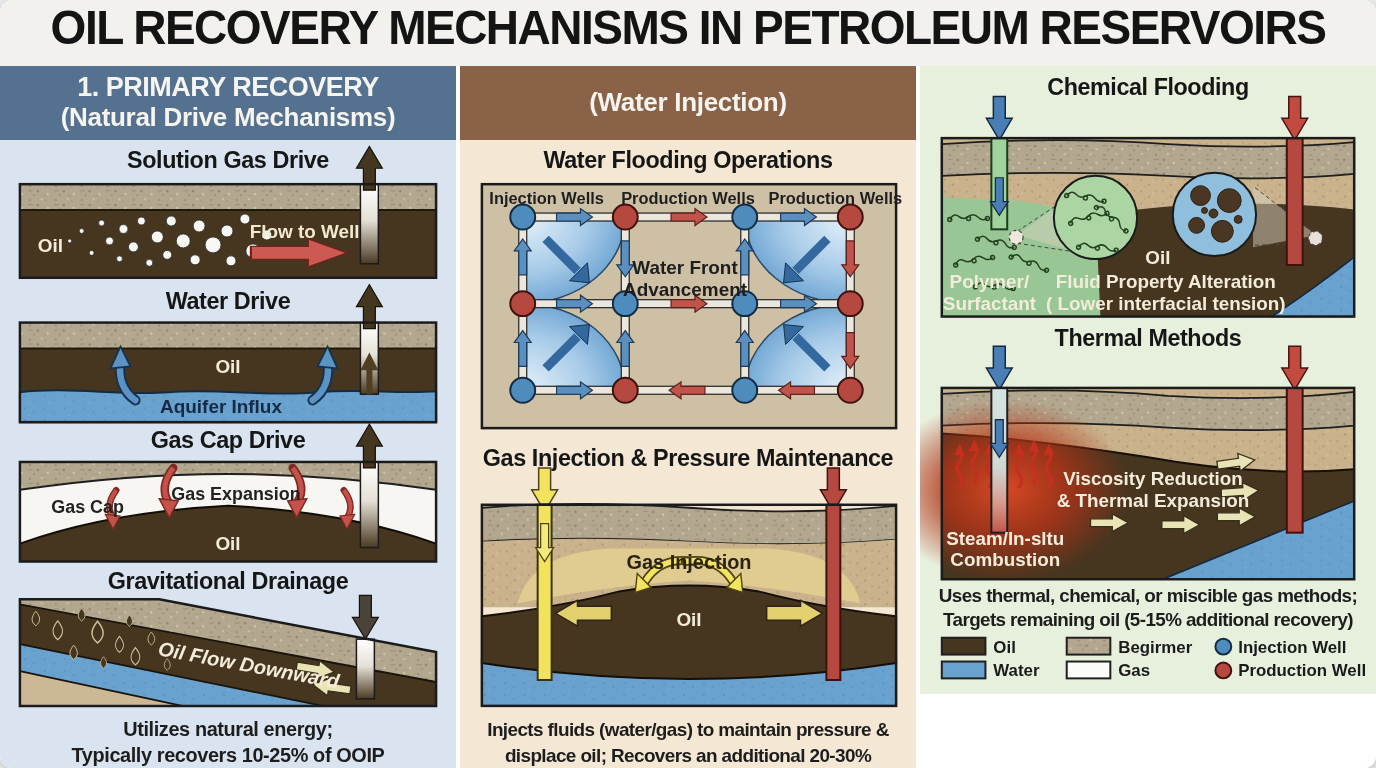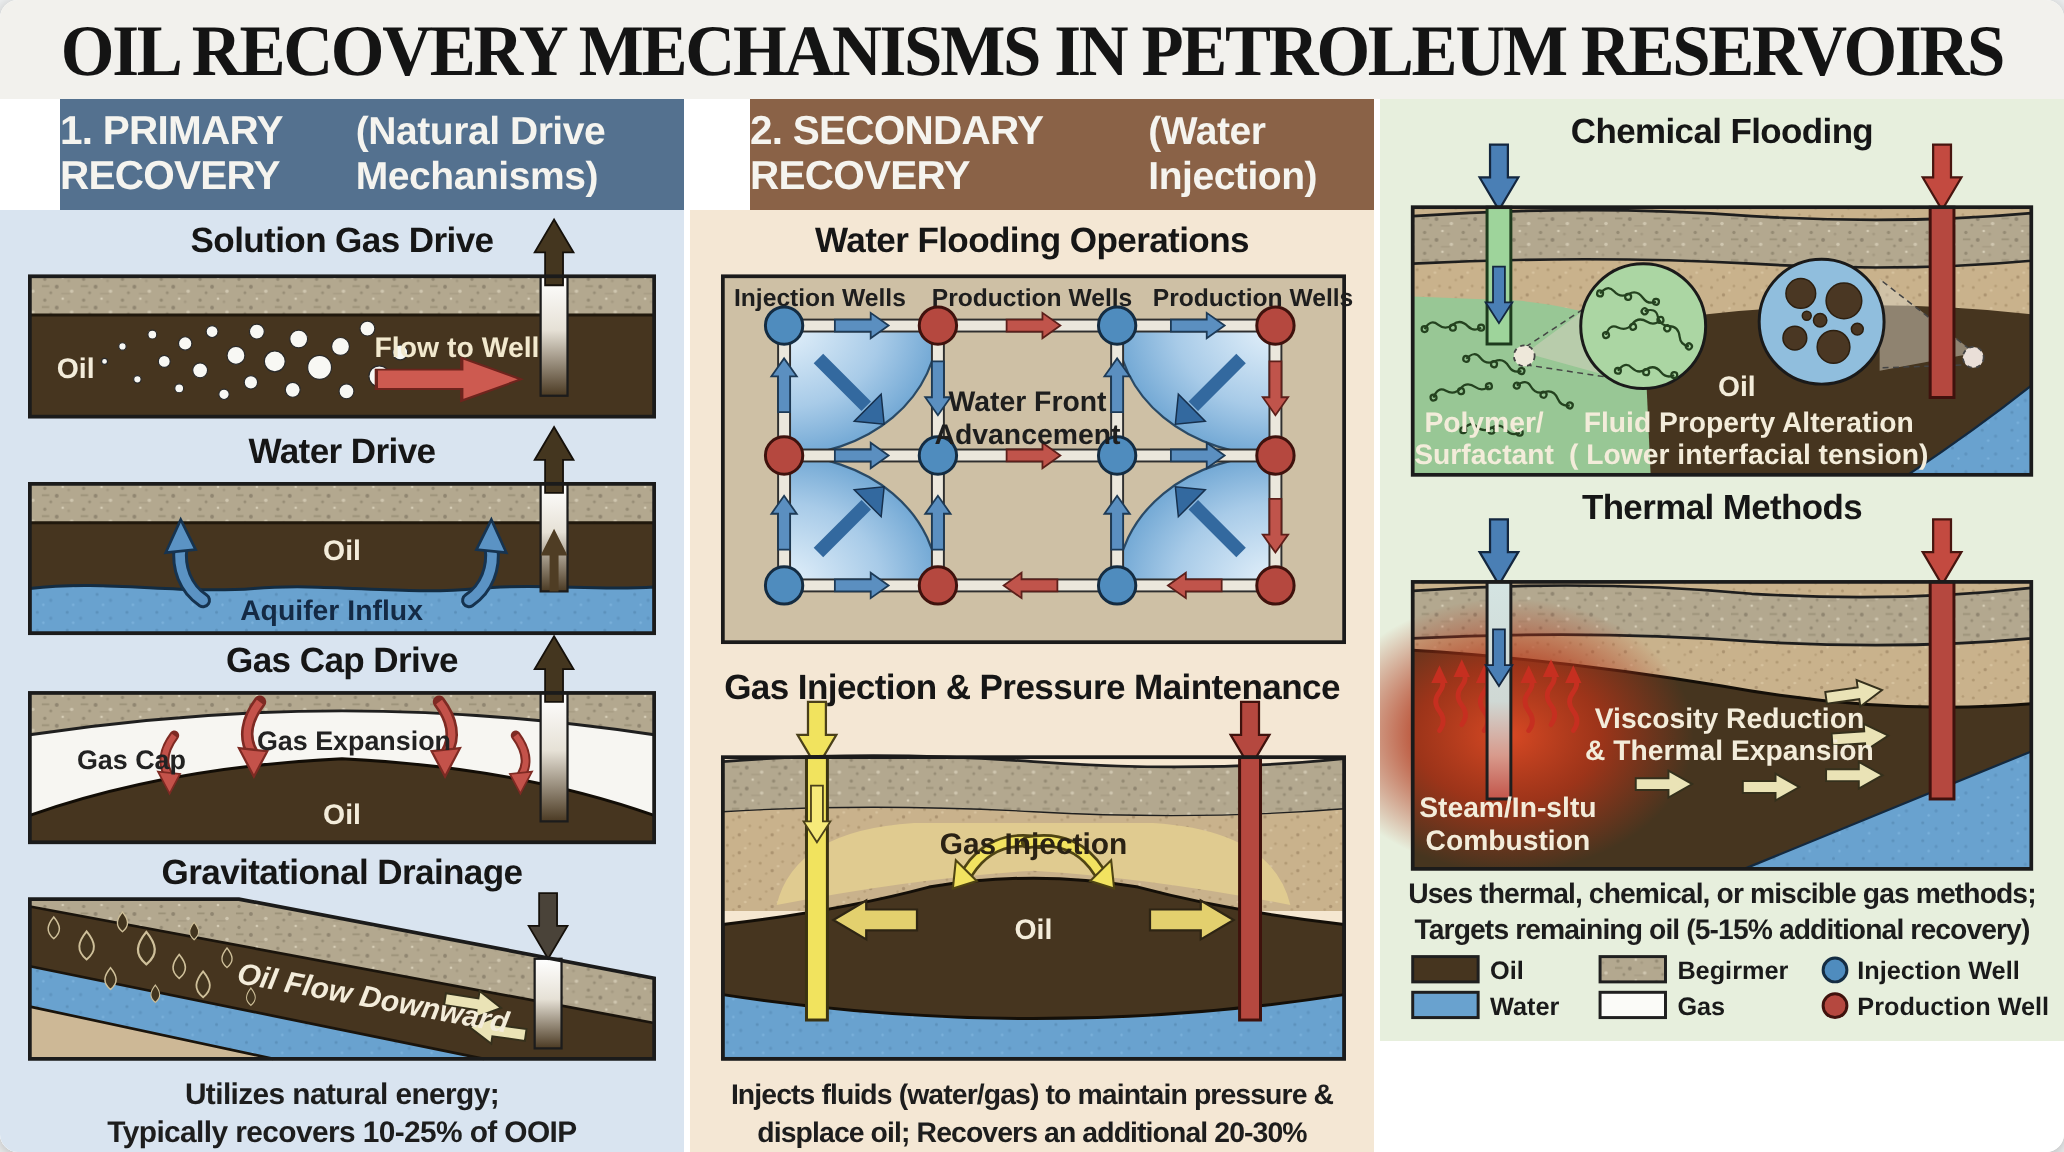--- a/index.html
+++ b/index.html
@@ -1,24 +1,24 @@
 <!DOCTYPE html>
 <html><head>
 <meta charset="utf-8">
 <style>
   html,body{margin:0;padding:0;background:#eef0f1;}
   .page{position:relative;width:1376px;height:768px;margin:0 auto;background:#fff;
         border-radius:12px;overflow:hidden;box-shadow:0 2px 10px rgba(0,0,0,.25);
         font-family:"Liberation Sans",sans-serif;}
-  .title-bar{height:66px;background:#f2f1ed;display:flex;align-items:center;justify-content:center;font-family:Liberation Serif, serif;}
+  .title-bar{height:66px;background:#f2f1ed;display:flex;justify-content:center;}
   .title-bar h1{margin:0;font-size:46px;font-weight:700;letter-spacing:-1.5px;color:#141414;
         transform:scaleY(1.05);}
   .cols{display:flex;gap:4px;background:#ffffff;height:702px;}
   .col{flex:1 1 0;display:flex;flex-direction:column;min-width:0;}
-  .col-hdr{height:74px;display:flex;flex-direction:row;align-items:center;justify-content:center;color:#f5f4ef;margin-left:40px;}
+  .col-hdr{height:74px;display:flex;flex-direction:column;align-items:center;justify-content:center;color:#f5f4ef;}
   .col-hdr .h1{font-size:27px;font-weight:700;letter-spacing:-0.5px;line-height:1.1;}
   .col-hdr .h2{font-size:26px;font-weight:600;letter-spacing:-0.3px;line-height:1.15;}
   .col svg{display:block;}
   svg text{font-family:"Liberation Sans",sans-serif;}
   .ph{font-size:23.5px;font-weight:700;fill:#161616;letter-spacing:-0.4px;}
   .ft{font-size:20px;font-weight:600;fill:#1d1d1d;letter-spacing:-0.4px;}
   .ft2{font-size:19px;font-weight:600;fill:#1d1d1d;letter-spacing:-0.6px;}
   .wlab{fill:#f3ecda;font-size:19px;font-weight:600;}
   .dlab{fill:#222222;font-size:18px;font-weight:600;}
   .leg{font-size:17px;font-weight:600;fill:#1a1a1a;}
@@ -244,21 +244,20 @@
           <polygon points="20,460 160,460 438,513 438,567 20,567" fill="none" stroke="#1b1b1b" stroke-width="2.5"></polygon>
         </g>
 
         <text class="ft" x="229" y="597" text-anchor="middle">Utilizes natural energy;</text>
         <text class="ft" x="229" y="623" text-anchor="middle">Typically recovers 10-25% of OOIP</text>
       </svg>
     </section>
 
     <section class="col">
       <div class="col-hdr" style="background:#8a6247">
-        <div class="h1">2. SECONDARY RECOVERY</div>
         <div class="h2">(Water Injection)</div>
       </div>
       <svg width="100%" height="628" viewBox="0 0 458 628" style="background:#f4e7d4">
 
         <g>
           <text class="ph" x="229" y="27" text-anchor="middle">Water Flooding Operations</text>
           <rect x="22" y="43" width="416" height="245" fill="#cec0a5" stroke="#1b1b1b" stroke-width="2.5"></rect>
           <text x="87" y="63" text-anchor="middle" fill="#1e1e1e" font-size="16.5" font-weight="600">Injection Wells</text>
           <text x="229" y="63" text-anchor="middle" fill="#1e1e1e" font-size="16.5" font-weight="600">Production Wells</text>
           <text x="377" y="63" text-anchor="middle" fill="#1e1e1e" font-size="16.5" font-weight="600">Production Wells</text>

